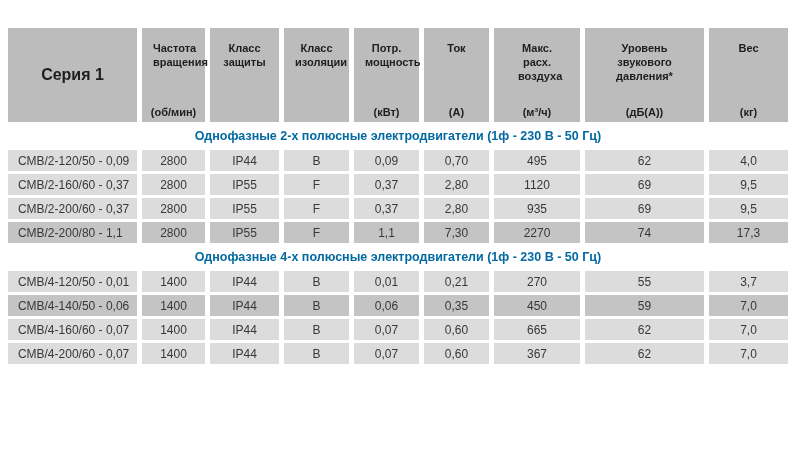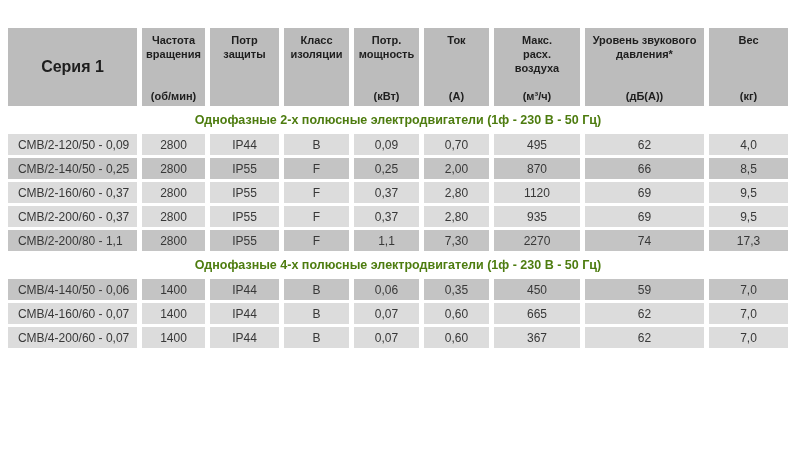--- a/index.html
+++ b/index.html
@@ -27,41 +27,41 @@
   col.w9{width:79px}
 
   th.hdr{
     background:#bcbcbc;
     height:78px;
     vertical-align:top;
     position:relative;
     font-size:11px;
     font-weight:bold;
     color:#1e1e1e;
-    padding:0;
+    padding:8px;
     line-height:1.25;
   }
   th.hdr .hlabel{padding:6px 3px 0 3px;text-align:center;}
   th.hdr.c1 .hlabel{
     position:absolute;top:0;left:0;right:0;bottom:0;
     display:flex;align-items:center;justify-content:center;
     padding:0;font-size:16px;
   }
   th.hdr.c7 .hlabel{padding-left:16px;padding-right:16px;}
   th.hdr .hunit{
     position:absolute;left:0;right:0;bottom:2px;
     text-align:center;
   }
   td.section{
     background:#ffffff;
     height:22px;
     text-align:center;
     font-weight:bold;
     font-size:12.5px;
-    color:#4d7c0f;
+    color:#0369a1;
     padding:0;
   }
   tr.r-light td{background:#dcdcdc;}
   tr.r-dark  td{background:#c4c4c4;}
   tr.r-light td, tr.r-dark td{
     height:21px;
     font-size:12px;
     color:#383838;
     text-align:center;
     padding:0;
@@ -92,21 +92,21 @@
     <tr>
         <th class="hdr c1">
           <div class="hlabel">Серия 1</div>
           <div class="hunit"></div>
         </th>
         <th class="hdr c2">
           <div class="hlabel">Частота вращения</div>
           <div class="hunit">(об/мин)</div>
         </th>
         <th class="hdr c3">
-          <div class="hlabel">Потр защиты</div>
+          <div class="hlabel">Класс защиты</div>
           <div class="hunit"></div>
         </th>
         <th class="hdr c4">
           <div class="hlabel">Класс изоляции</div>
           <div class="hunit"></div>
         </th>
         <th class="hdr c5">
           <div class="hlabel">Потр. мощность</div>
           <div class="hunit">(кВт)</div>
         </th>
@@ -135,31 +135,20 @@
       <tr class="r-light">
         <td class="c1 name">СМВ/2-120/50 - 0,09</td>
         <td class="c2">2800</td>
         <td class="c3">IP44</td>
         <td class="c4">B</td>
         <td class="c5">0,09</td>
         <td class="c6">0,70</td>
         <td class="c7">495</td>
         <td class="c8">62</td>
         <td class="c9">4,0</td>
-      </tr>
-      <tr class="r-dark">
-        <td class="c1 name">СМВ/2-140/50 - 0,25</td>
-        <td class="c2">2800</td>
-        <td class="c3">IP55</td>
-        <td class="c4">F</td>
-        <td class="c5">0,25</td>
-        <td class="c6">2,00</td>
-        <td class="c7">870</td>
-        <td class="c8">66</td>
-        <td class="c9">8,5</td>
       </tr>
       <tr class="r-light">
         <td class="c1 name">СМВ/2-160/60 - 0,37</td>
         <td class="c2">2800</td>
         <td class="c3">IP55</td>
         <td class="c4">F</td>
         <td class="c5">0,37</td>
         <td class="c6">2,80</td>
         <td class="c7">1120</td>
         <td class="c8">69</td>
@@ -183,20 +172,31 @@
         <td class="c4">F</td>
         <td class="c5">1,1</td>
         <td class="c6">7,30</td>
         <td class="c7">2270</td>
         <td class="c8">74</td>
         <td class="c9">17,3</td>
       </tr>
       <tr>
         <td colspan="9" class="section">Однофазные 4-х полюсные электродвигатели (1ф - 230 В - 50 Гц)</td>
       </tr>
+      <tr class="r-light">
+        <td class="c1 name">СМВ/4-120/50 - 0,01</td>
+        <td class="c2">1400</td>
+        <td class="c3">IP44</td>
+        <td class="c4">B</td>
+        <td class="c5">0,01</td>
+        <td class="c6">0,21</td>
+        <td class="c7">270</td>
+        <td class="c8">55</td>
+        <td class="c9">3,7</td>
+      </tr>
       <tr class="r-dark">
         <td class="c1 name">СМВ/4-140/50 - 0,06</td>
         <td class="c2">1400</td>
         <td class="c3">IP44</td>
         <td class="c4">B</td>
         <td class="c5">0,06</td>
         <td class="c6">0,35</td>
         <td class="c7">450</td>
         <td class="c8">59</td>
         <td class="c9">7,0</td>

